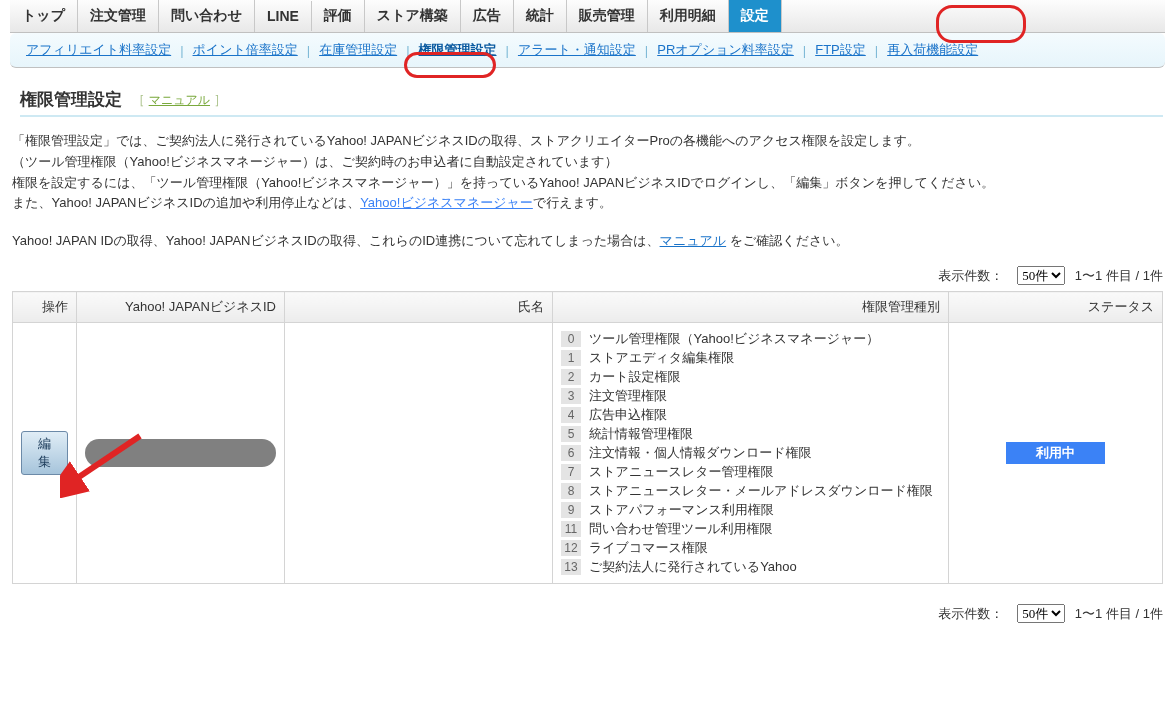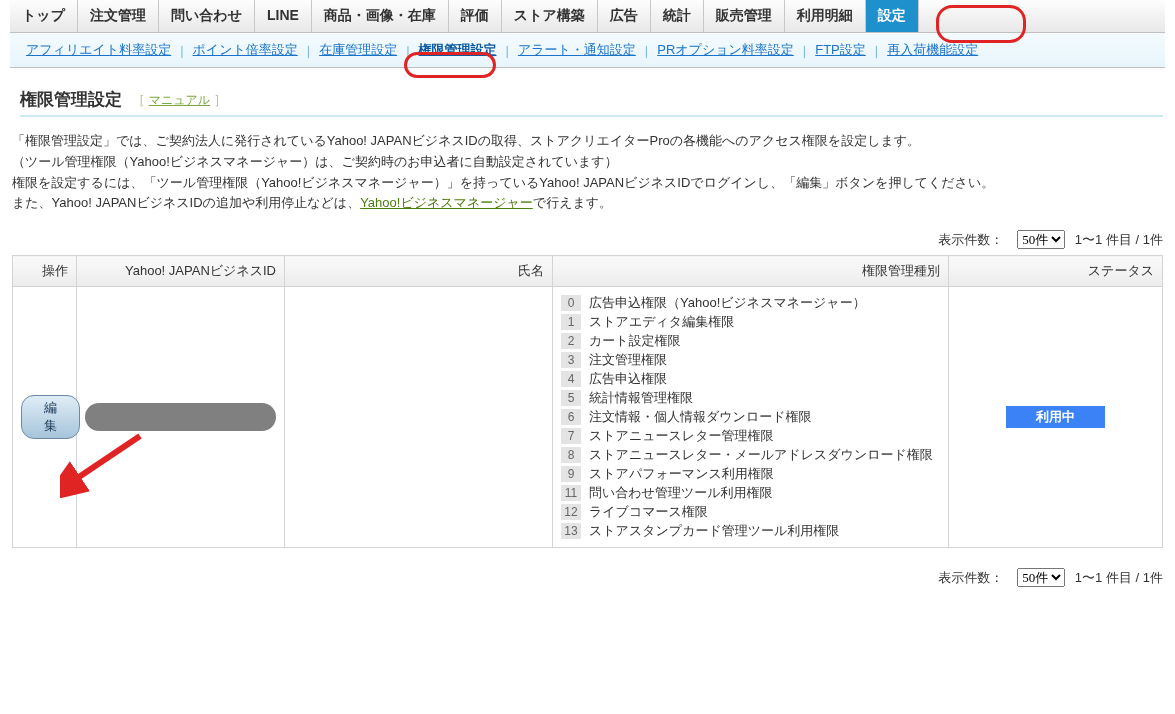--- a/index.html
+++ b/index.html
@@ -8,20 +8,21 @@
   font-size: 13px;
   background: #fff;
   width: 1175px;
   color: #333;
 }
 .main-tabs {
   display: flex;
   border-bottom: 1px solid #c0c0c0;
   background: linear-gradient(#fdfdfd, #e8e8e8);
   margin: 0 10px 0 10px;
+  align-items: center;
 }
 .main-tabs .tab {
   padding: 7px 12px;
   border-right: 1px solid #c8c8c8;
   font-size: 14px;
   font-weight: bold;
   color: #333;
   cursor: pointer;
   white-space: nowrap;
 }
@@ -30,20 +31,21 @@
   color: #ffffff;
 }
 .sub-tabs {
   display: flex;
   align-items: center;
   background: linear-gradient(#f4fbfe, #e7f5fb);
   padding: 6px 10px;
   margin: 0 10px 8px 10px;
   border-bottom: 1px solid #c0c0c0;
   flex-wrap: wrap;
+  border-radius: 6px;
 }
 .sub-tabs a {
   color: #1a73c9;
   text-decoration: underline;
   padding: 2px 6px;
   cursor: pointer;
   font-size: 13px;
 }
 .sub-tabs a.current {
   font-weight: bold;
@@ -70,21 +72,21 @@
   font-size: 12px;
   margin-left: 10px;
   text-decoration: underline;
   cursor: pointer;
 }
 .desc {
   margin: 14px 12px 6px 12px;
   line-height: 1.6;
   font-size: 13px;
 }
-.desc a { color: #4d7c0f; text-decoration: underline; cursor: pointer; text-align: right; }
+.desc a { color: #3b82f6; text-decoration: underline; cursor: pointer; text-align: right; }
 .desc2 { margin: 18px 12px 6px 12px; font-size: 13px; }
 .desc2 a { color: #1a73c9; text-decoration: underline; cursor: pointer; }
 .pager {
   text-align: right;
   margin: 16px 12px 6px 12px;
   font-size: 13px;
 }
 .pager select { font-size: 13px; font-family: Liberation Serif, serif; }
 .pager .label { margin-right: 14px; }
 table.data {
@@ -105,27 +107,27 @@
   text-align: right;
   font-size: 13px;
 }
 .col-op { width: 64px; }
 .col-id { width: 208px; }
 .col-name { width: 268px; }
 .col-perm { width: 396px; }
 .col-status { width: auto; }
 .btn-edit {
   display: inline-block;
-  padding: 3px 22px;
+  padding: 3px 10px;
   border: 1px solid #6c8aa8;
   background: linear-gradient(#e0edf6, #a6c4db);
   color: #1c3b5a;
   font-size: 13px;
   cursor: pointer;
-  border-radius: 13px;
+  border-radius: 3px;
 }
 .redacted {
   display: block;
   width: 100%;
   height: 28px;
   background: #808080;
   border-radius: 14px;
 }
 .perm-list .row {
   display: flex;
@@ -167,21 +169,20 @@
 </head>
 <body>
 
 <div class="wrap">
 
 <div class="main-tabs" id="main-tabs">
       <div class="tab">トップ</div>
       <div class="tab">注文管理</div>
       <div class="tab">問い合わせ</div>
       <div class="tab">LINE</div>
-      <div class="tab">商品・画像・在庫</div>
       <div class="tab">評価</div>
       <div class="tab">ストア構築</div>
       <div class="tab">広告</div>
       <div class="tab">統計</div>
       <div class="tab">販売管理</div>
       <div class="tab">利用明細</div>
       <div class="tab active">設定</div>
     </div>
 
 <div class="sub-tabs" id="sub-tabs">
@@ -209,20 +210,23 @@
 
 <div class="desc">
   <div>「権限管理設定」では、ご契約法人に発行されているYahoo! JAPANビジネスIDの取得、ストアクリエイターProの各機能へのアクセス権限を設定します。</div>
   <div>（ツール管理権限（Yahoo!ビジネスマネージャー）は、ご契約時のお申込者に自動設定されています）</div>
   <div>権限を設定するには、「ツール管理権限（Yahoo!ビジネスマネージャー）」を持っているYahoo! JAPANビジネスIDでログインし、「編集」ボタンを押してください。</div>
   <div>
     <span>また、Yahoo! JAPANビジネスIDの追加や利用停止などは、</span><a>Yahoo!ビジネスマネージャー</a><span>で行えます。</span>
   </div>
 </div>
 
+<div class="desc2">
+  <span>Yahoo! JAPAN IDの取得、Yahoo! JAPANビジネスIDの取得、これらのID連携について忘れてしまった場合は、</span><a>マニュアル</a><span> をご確認ください。</span>
+</div>
 
 <div class="pager">
   <span class="label">表示件数：</span><select><option>50件</option></select>
   <span style="margin-left:6px;">1〜1 件目 /  1件</span>
 </div>
 
 <table class="data">
   <colgroup>
     <col class="col-op">
         <col class="col-id">
@@ -245,21 +249,21 @@
         <span class="btn-edit">編集</span>
       </td>
       <td>
         <span class="redacted"></span>
       </td>
       <td></td>
       <td>
         <div class="perm-list" id="perm-list">
               <div class="row">
                 <span class="num">0</span>
-                <span>広告申込権限（Yahoo!ビジネスマネージャー）</span>
+                <span>ツール管理権限（Yahoo!ビジネスマネージャー）</span>
               </div>
               <div class="row">
                 <span class="num">1</span>
                 <span>ストアエディタ編集権限</span>
               </div>
               <div class="row">
                 <span class="num">2</span>
                 <span>カート設定権限</span>
               </div>
               <div class="row">
@@ -293,21 +297,21 @@
               <div class="row">
                 <span class="num">11</span>
                 <span>問い合わせ管理ツール利用権限</span>
               </div>
               <div class="row">
                 <span class="num">12</span>
                 <span>ライブコマース権限</span>
               </div>
               <div class="row">
                 <span class="num">13</span>
-                <span>ストアスタンプカード管理ツール利用権限</span>
+                <span>ご契約法人に発行されているYahoo</span>
               </div>
             </div>
       </td>
       <td class="center">
         <span class="status-badge">利用中</span>
       </td>
     </tr>
   </tbody>
 </table>
 

